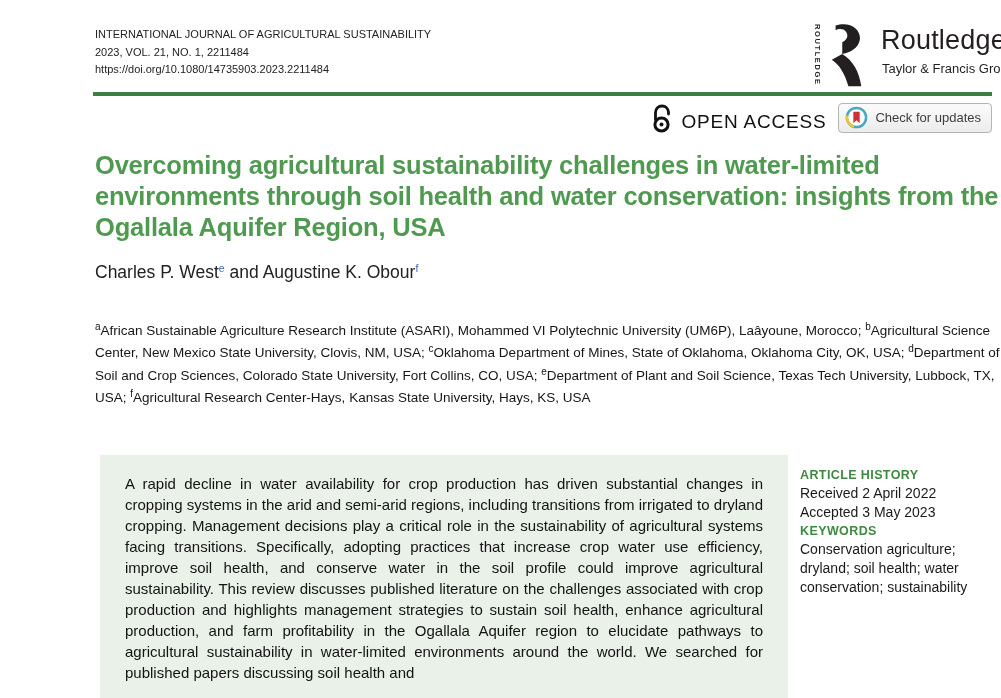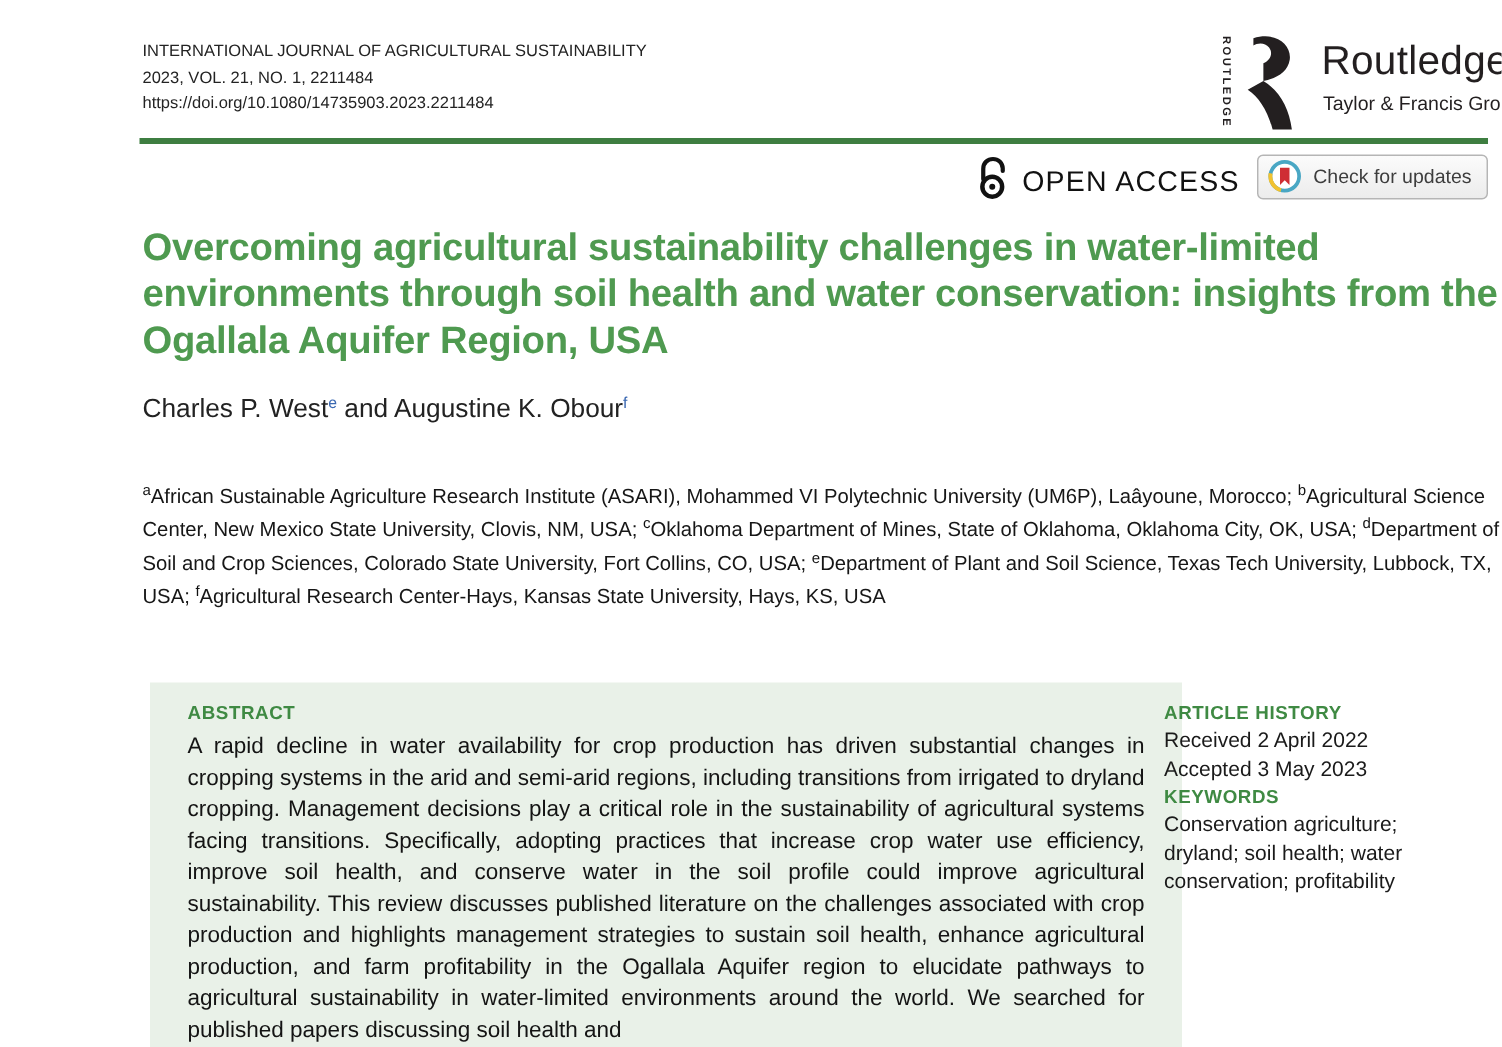--- a/index.html
+++ b/index.html
@@ -83,21 +83,21 @@
   .abstract-heading, .side-heading {
     font-size: 12.5px; font-weight: bold; letter-spacing: 0.4px;
     color: var(--heading-green, #3f8a43);
   }
   .abstract-text {
     margin-top: 5px;
     font-size: 15px; line-height: 21px; text-align: justify; color: #141414;
   }
 
   
-  .sidebar { position: absolute; left: 776px; top: 466px; width: 200px; }
+  .sidebar { position: absolute; left: 800px; top: 466px; width: 200px; }
   .side-heading { line-height: 18px; }
   .side-text { font-size: 14px; line-height: 19px; color: #1a1a1a; }
   .keywords-block { }
 </style>
 </head>
 <body>
 
 <div class="journal-info">
   <div>INTERNATIONAL JOURNAL OF AGRICULTURAL SUSTAINABILITY</div>
   <div>2023, VOL. 21, NO. 1, 2211484</div>
@@ -137,25 +137,24 @@
 
 <h1 class="page-title">Overcoming agricultural sustainability challenges in water-limited environments through soil health and water conservation: insights from the Ogallala Aquifer Region, USA</h1>
 
 <div class="authors">
   <div>Charles P. West<span class="auth-sup">e</span> and Augustine K. Obour<span class="auth-sup">f</span></div>
 </div>
 
 <p class="affiliations"><span class="aff-sup">a</span>African Sustainable Agriculture Research Institute (ASARI), Mohammed VI Polytechnic University (UM6P), Laâyoune, Morocco; <span class="aff-sup">b</span>Agricultural Science Center, New Mexico State University, Clovis, NM, USA; <span class="aff-sup">c</span>Oklahoma Department of Mines, State of Oklahoma, Oklahoma City, OK, USA; <span class="aff-sup">d</span>Department of Soil and Crop Sciences, Colorado State University, Fort Collins, CO, USA; <span class="aff-sup">e</span>Department of Plant and Soil Science, Texas Tech University, Lubbock, TX, USA; <span class="aff-sup">f</span>Agricultural Research Center-Hays, Kansas State University, Hays, KS, USA</p>
 
 <div class="abstract-box">
-  <div class="abstract-heading">ABSTRACT</div>
   <p class="abstract-text">A rapid decline in water availability for crop production has driven substantial changes in cropping systems in the arid and semi-arid regions, including transitions from irrigated to dryland cropping. Management decisions play a critical role in the sustainability of agricultural systems facing transitions. Specifically, adopting practices that increase crop water use efficiency, improve soil health, and conserve water in the soil profile could improve agricultural sustainability. This review discusses published literature on the challenges associated with crop production and highlights management strategies to sustain soil health, enhance agricultural production, and farm profitability in the Ogallala Aquifer region to elucidate pathways to agricultural sustainability in water-limited environments around the world. We searched for published papers discussing soil health and</p>
 </div>
 
 <div class="sidebar">
   <div class="side-heading">ARTICLE HISTORY</div>
   <div class="side-text">Received 2 April 2022</div>
   <div class="side-text">Accepted 3 May 2023</div>
   <div class="keywords-block">
     <div class="side-heading">KEYWORDS</div>
-    <div class="side-text">Conservation agriculture; dryland; soil health; water conservation; profitability</div>
+    <div class="side-text">Conservation agriculture; dryland; soil health; water conservation; sustainability</div>
   </div>
 </div>
 
 </body></html>

